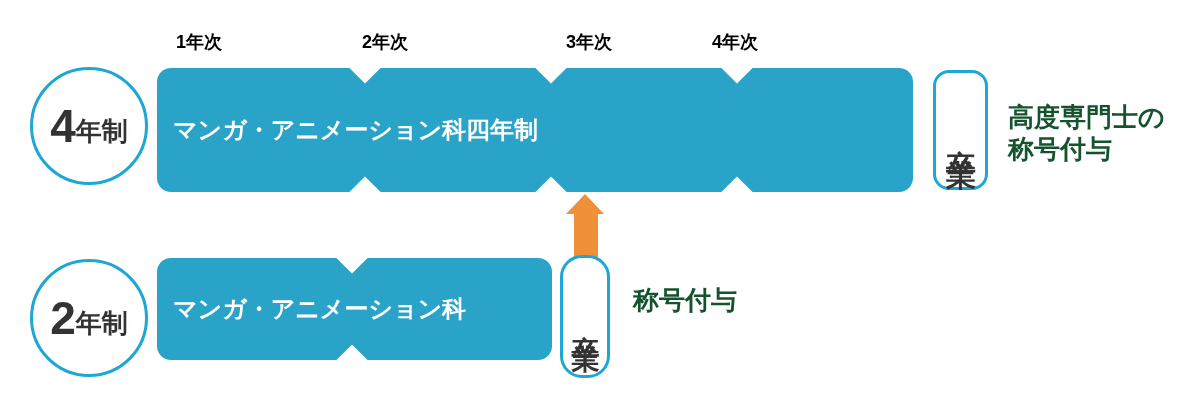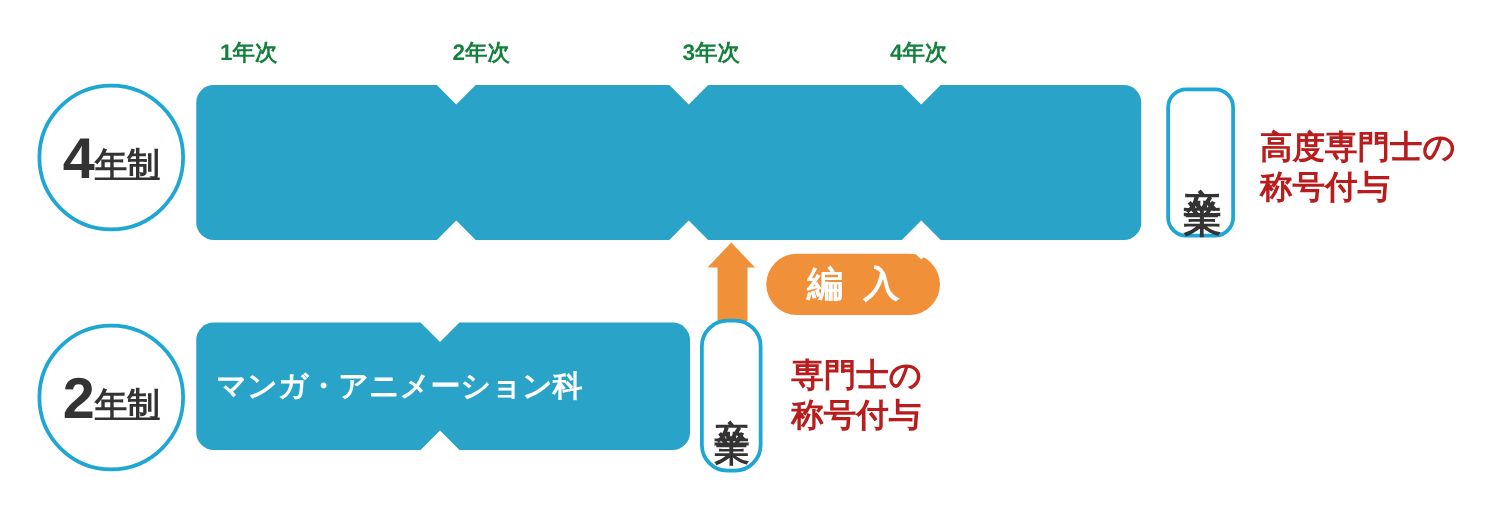--- a/index.html
+++ b/index.html
@@ -3,41 +3,41 @@
 <meta charset="utf-8">
 <style>
   html,body { margin:0; padding:0; background:#ffffff;
     font-family:"Liberation Sans","DejaVu Sans",sans-serif; }
   .canvas { position:relative; width:1200px; height:410px; background:#ffffff; overflow:hidden; }
 
   .circle { position:absolute; width:118px; height:118px; border-radius:50%;
     background:#ffffff; border:3px solid #1ea6d4; box-sizing:border-box;
     display:flex; align-items:center; justify-content:center; color:#333333; }
   .circle .num { font-size:46px; font-weight:bold; line-height:1; }
-  .circle .suffix { font-size:26px; font-weight:bold; line-height:1; margin-top:10px;text-decoration:underline; }
+  .circle .suffix { font-size:26px; font-weight:bold; line-height:1; margin-top:10px; }
 
   .bar { position:absolute; background:#2aa3c9; border-radius:14px;
     display:flex; align-items:center; }
   .bar-label { color:#ffffff; font-weight:bold; font-size:24px;
     padding-left:16px; white-space:nowrap; position:relative; z-index:2; }
   .notch { position:absolute; width:22px; height:22px; background:#ffffff;
     transform:rotate(45deg); z-index:1; }
   .notch.top { top:-11px; }
   .notch.bottom { bottom:-11px; }
 
   .year-label { position:absolute; top:30px; font-size:18px; font-weight:bold;
-    color:#15803d; white-space:nowrap; }
+    color:#000000; white-space:nowrap; }
 
   .grad-box { position:absolute; background:#ffffff; border:3px solid #1ea6d4;
     box-sizing:border-box; display:flex; align-items:center; justify-content:center;
     color:#333333; font-weight:bold; font-size:30px; }
   .grad-box span { writing-mode:vertical-rl; text-orientation:upright;
     letter-spacing:10px; margin-bottom:-10px; }
 
-  .note { position:absolute; color:#b91c1c; font-weight:bold; font-size:26px;
+  .note { position:absolute; color:#14532d; font-weight:bold; font-size:26px;
     line-height:32px; white-space:nowrap; }
 
   .arrow-head { position:absolute; width:0; height:0;
     border-left:19px solid transparent; border-right:19px solid transparent;
     border-bottom:20px solid #f0913a; }
   .arrow-shaft { position:absolute; background:#f0913a; }
 
   .transfer-badge { position:absolute; background:#f0913a; border-radius:25px;
     display:flex; align-items:center; justify-content:center; color:#ffffff;
     font-weight:bold; font-size:29px; letter-spacing:16px; padding-left:16px;
@@ -48,63 +48,60 @@
 
 <div class="canvas">
 
   <div class="circle" style="left:30px; top:67px;">
     <span class="num">4</span>
     <span class="suffix">年制</span>
   </div>
 
   <span class="year-label" style="left:176px;">1年次</span>
   <span class="year-label" style="left:362px;text-align:right;">2年次</span>
-  <span class="year-label" style="left:546px;">3年次</span>
+  <span class="year-label" style="left:566px;">3年次</span>
   <span class="year-label" style="left:712px;">4年次</span>
 
   <div class="bar" style="left:157px; top:68px; width:756px; height:124px;">
     <div class="notch top" style="left:197px;"></div>
     <div class="notch bottom" style="left:197px;"></div>
     <div class="notch top" style="left:383px;"></div>
     <div class="notch bottom" style="left:383px;"></div>
     <div class="notch top" style="left:569px;"></div>
     <div class="notch bottom" style="left:569px;"></div>
+    <span class="bar-label">マンガ・アニメーション科四年制</span>
   </div>
 
   <div class="grad-box" style="left:933px; top:70px; width:55px; height:120px; border-radius:16px;">
     <span>卒業</span>
   </div>
 
   <div class="note" style="left:1008px; top:101px;">
     <div>高度専門士の</div>
     <div>称号付与</div>
   </div>
 
   <div>
     <div class="arrow-head" style="left:566px; top:194px;"></div>
     <div class="arrow-shaft" style="left:574px; top:212px; width:24px; height:45px;"></div>
   </div>
 
-  <div class="transfer-badge" style="left:613px; top:203px; width:139px; height:49px;">
-    <span>編入</span>
-  </div>
 
   <div class="circle" style="left:30px; top:259px;">
     <span class="num">2</span>
     <span class="suffix">年制</span>
   </div>
 
   <div class="bar" style="left:157px; top:258px; width:395px; height:102px;">
     <div class="notch top" style="left:184px;"></div>
     <div class="notch bottom" style="left:184px;"></div>
     <span class="bar-label">マンガ・アニメーション科</span>
   </div>
 
   <div class="grad-box" style="left:560px; top:255px; width:50px; height:123px; border-radius:22px; font-size:28px;">
     <span>卒業</span>
   </div>
 
   <div class="note" style="left:633px; top:284px;">
-    <div>専門士の</div>
     <div>称号付与</div>
   </div>
 
 </div>
 
 </body></html>

